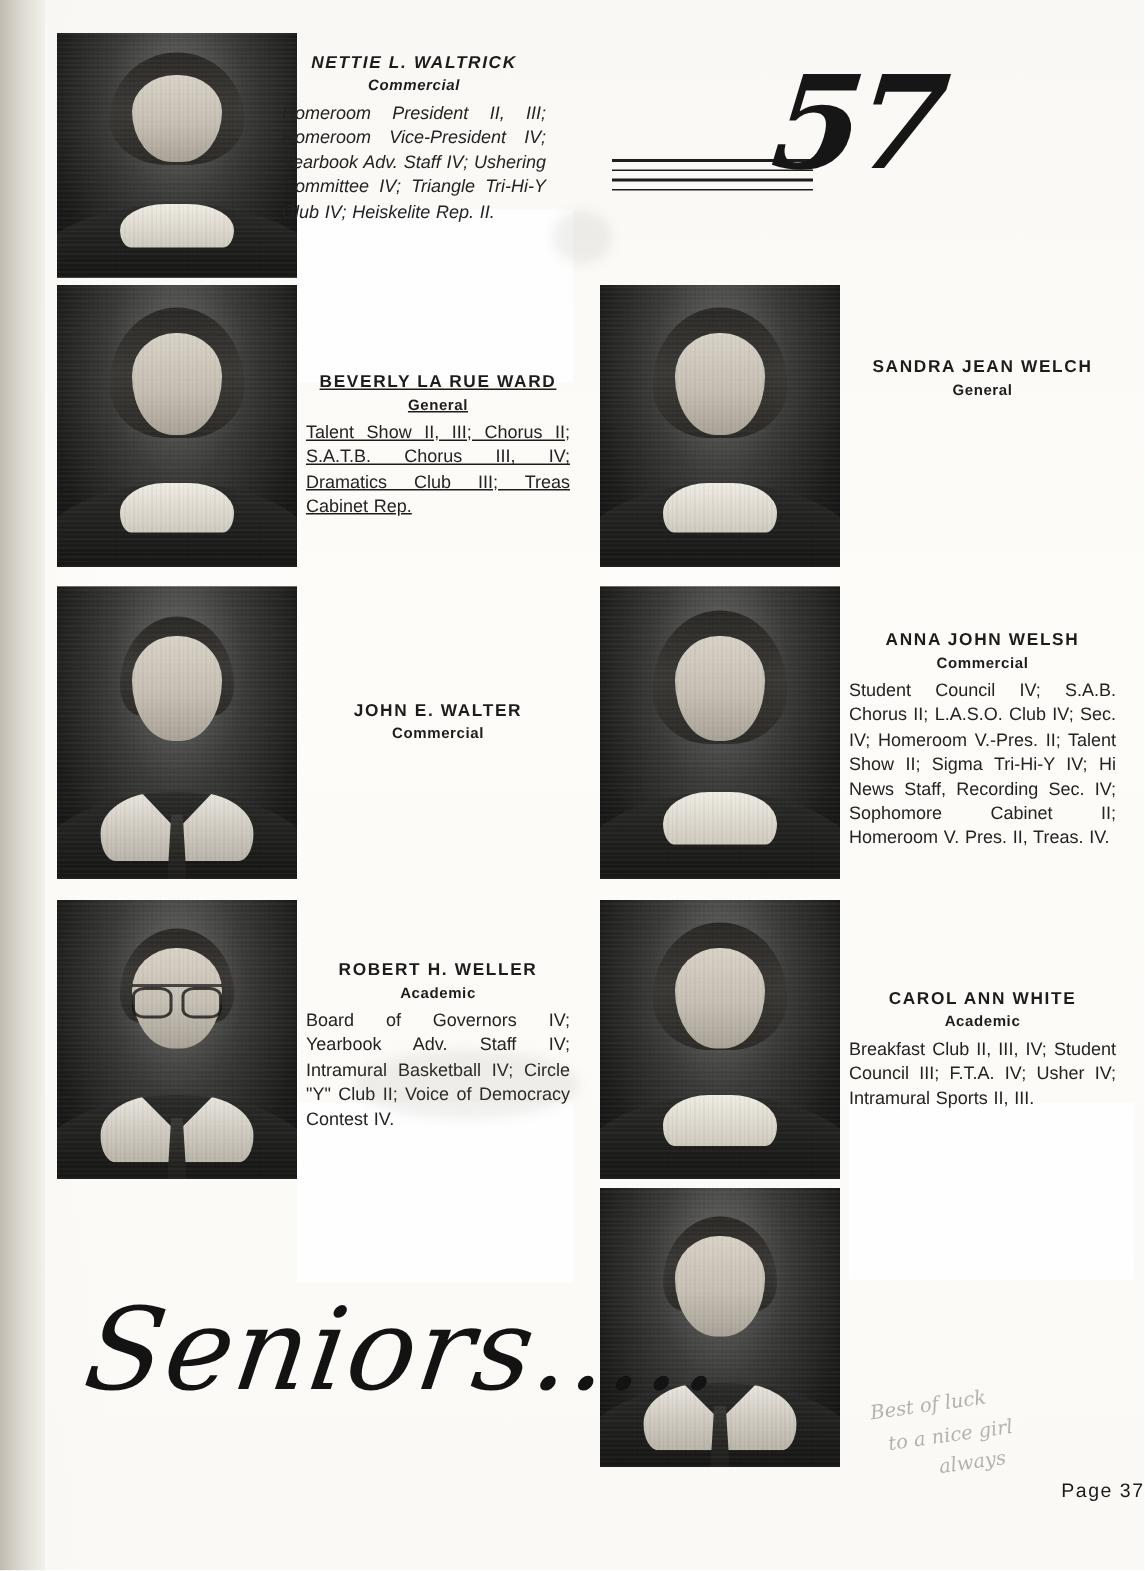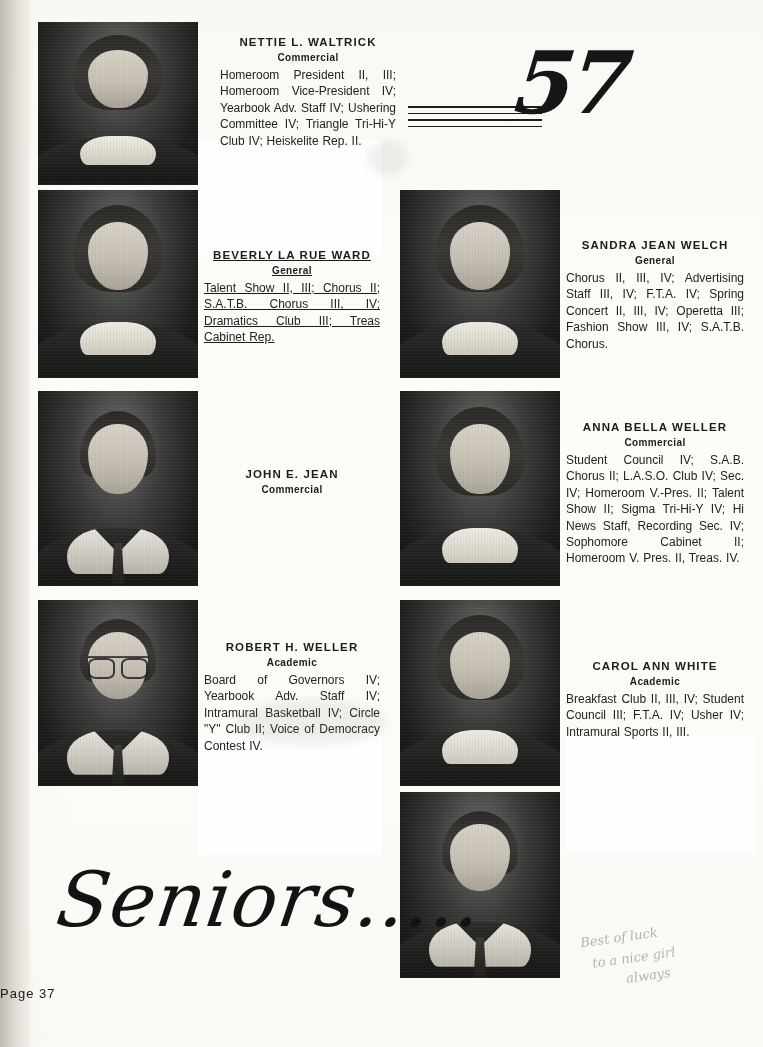--- a/index.html
+++ b/index.html
@@ -179,21 +179,21 @@
     font-style: italic;
     font-size: 76px;
     color: #131313;
     letter-spacing: 1px;
     transform: skewX(-8deg);
   }
   #page-number {
     position: absolute;
     left: 0; right: 0;
     top: 986px;
-    text-align: left;
+    text-align: right;
     font-size: 13px;
     letter-spacing: 1px;
     color: #1b1b1b;
     font-family: "Liberation Sans", sans-serif;
   }
   
   .inscription {
     position: absolute;
     font-family: "DejaVu Serif", serif;
     font-style: italic;
@@ -306,46 +306,45 @@
   <div id="year-block">
     <div id="year-rules">
       <i></i>
         <i></i>
         <i></i>
         <i></i>
     </div>
     <div id="year-text">57</div>
   </div>
 
-  <div class="entry" style="left:220px; top:36px; width:176px;">
+  <div class="entry" style="left:188px; top:36px; width:176px;font-style:italic;">
     <div class="name">NETTIE L. WALTRICK</div>
     <div class="course">Commercial</div>
     <div class="acts">Homeroom President II, III; Homeroom Vice-President IV; Yearbook Adv. Staff IV; Ushering Committee IV; Triangle Tri-Hi-Y Club IV; Heiskelite Rep. II.</div>
   </div>
 
   <div class="entry" style="left:204px; top:249px; width:176px;text-decoration:underline;">
     <div class="name">BEVERLY LA RUE WARD</div>
     <div class="course">General</div>
     <div class="acts">Talent Show II, III; Chorus II; S.A.T.B. Chorus III, IV; Dramatics Club III; Treas Cabinet Rep.</div>
   </div>
 
   <div class="entry" style="left:566px; top:239px; width:178px;">
     <div class="name">SANDRA  JEAN  WELCH</div>
     <div class="course">General</div>
-    <div class="acts">Chorus II, III, IV; Advertising Staff III, IV; F.T.A. IV; Spring Concert II, III, IV; Operetta III; Fashion Show III, IV; S.A.T.B. Chorus.</div>
   </div>
 
   <div class="entry centered" style="left:204px; top:468px; width:176px;">
-    <div class="name">JOHN  E.  JEAN</div>
+    <div class="name">JOHN  E.  WALTER</div>
     <div class="course">Commercial</div>
     <div class="acts"></div>
   </div>
 
   <div class="entry" style="left:566px; top:421px; width:178px;">
-    <div class="name">ANNA  BELLA  WELLER</div>
+    <div class="name">ANNA  JOHN  WELSH</div>
     <div class="course">Commercial</div>
     <div class="acts">Student Council IV; S.A.B. Chorus II; L.A.S.O. Club IV; Sec. IV; Homeroom V.-Pres. II; Talent Show II; Sigma Tri-Hi-Y IV; Hi News Staff, Recording Sec. IV; Sophomore Cabinet II; Homeroom V. Pres. II, Treas. IV.</div>
   </div>
 
   <div class="entry" style="left:204px; top:641px; width:176px;">
     <div class="name">ROBERT  H.  WELLER</div>
     <div class="course">Academic</div>
     <div class="acts">Board of Governors IV; Yearbook Adv. Staff IV; Intramural Basketball IV; Circle "Y" Club II; Voice of Democracy Contest IV.</div>
   </div>
 

